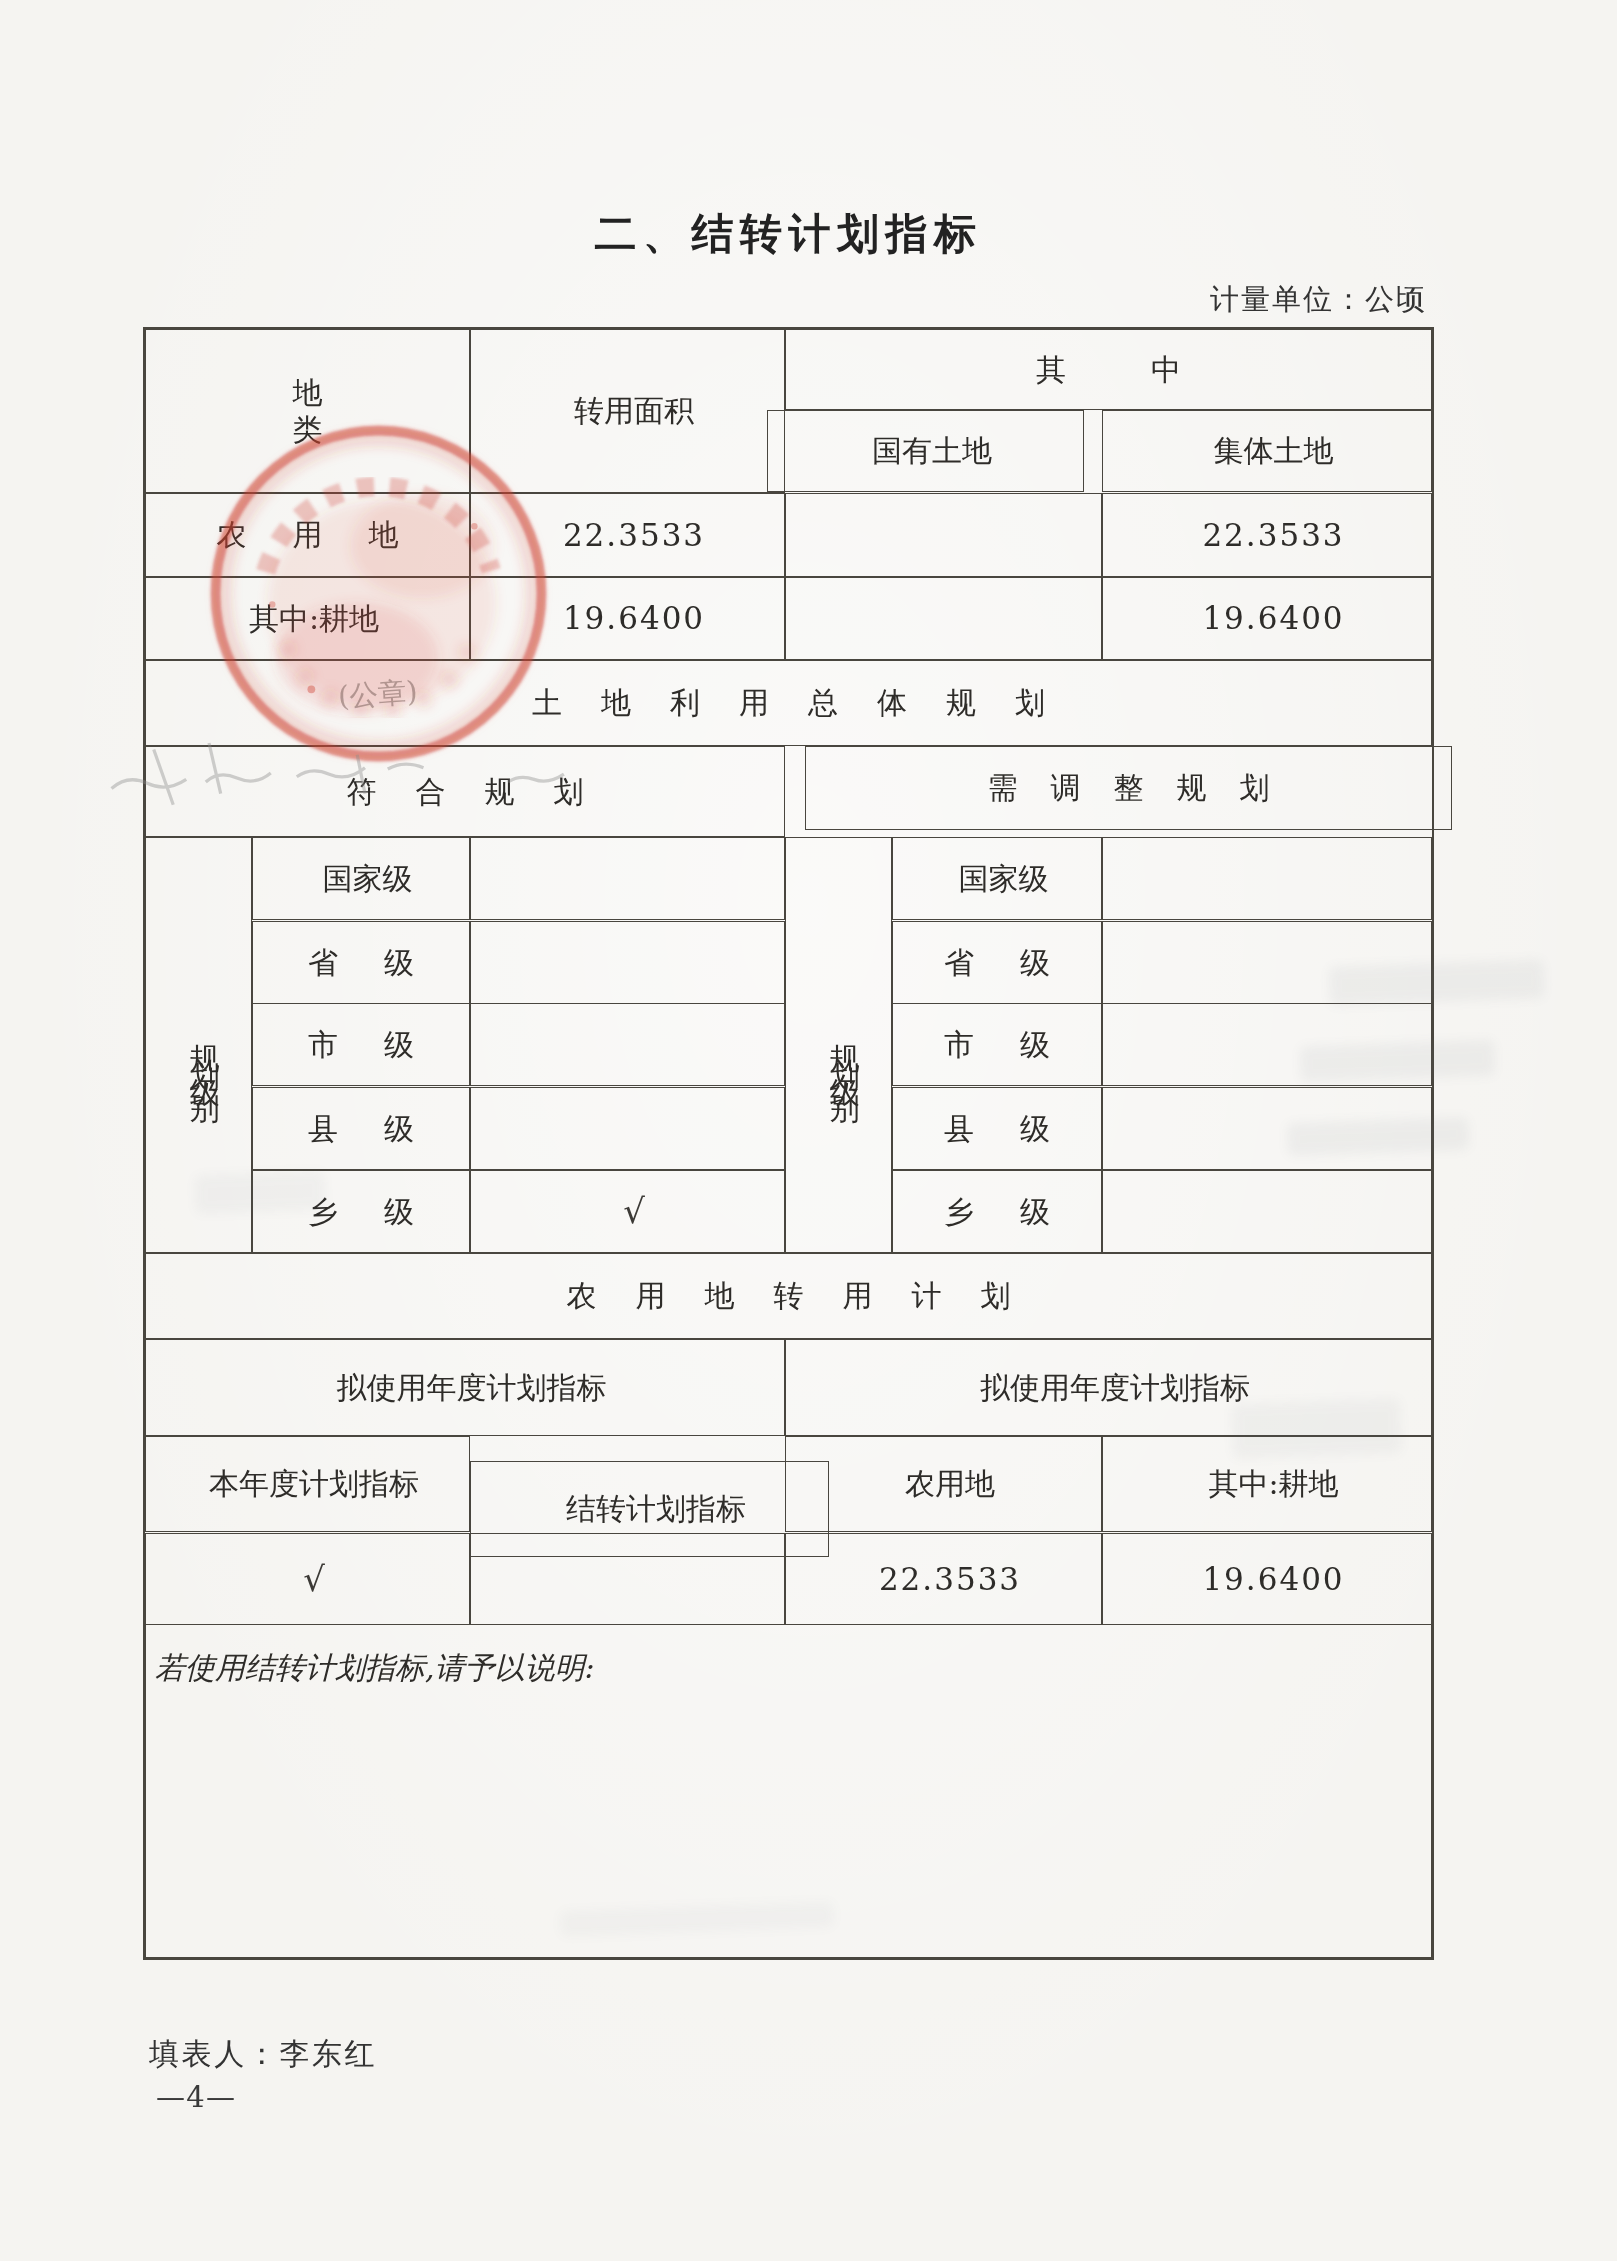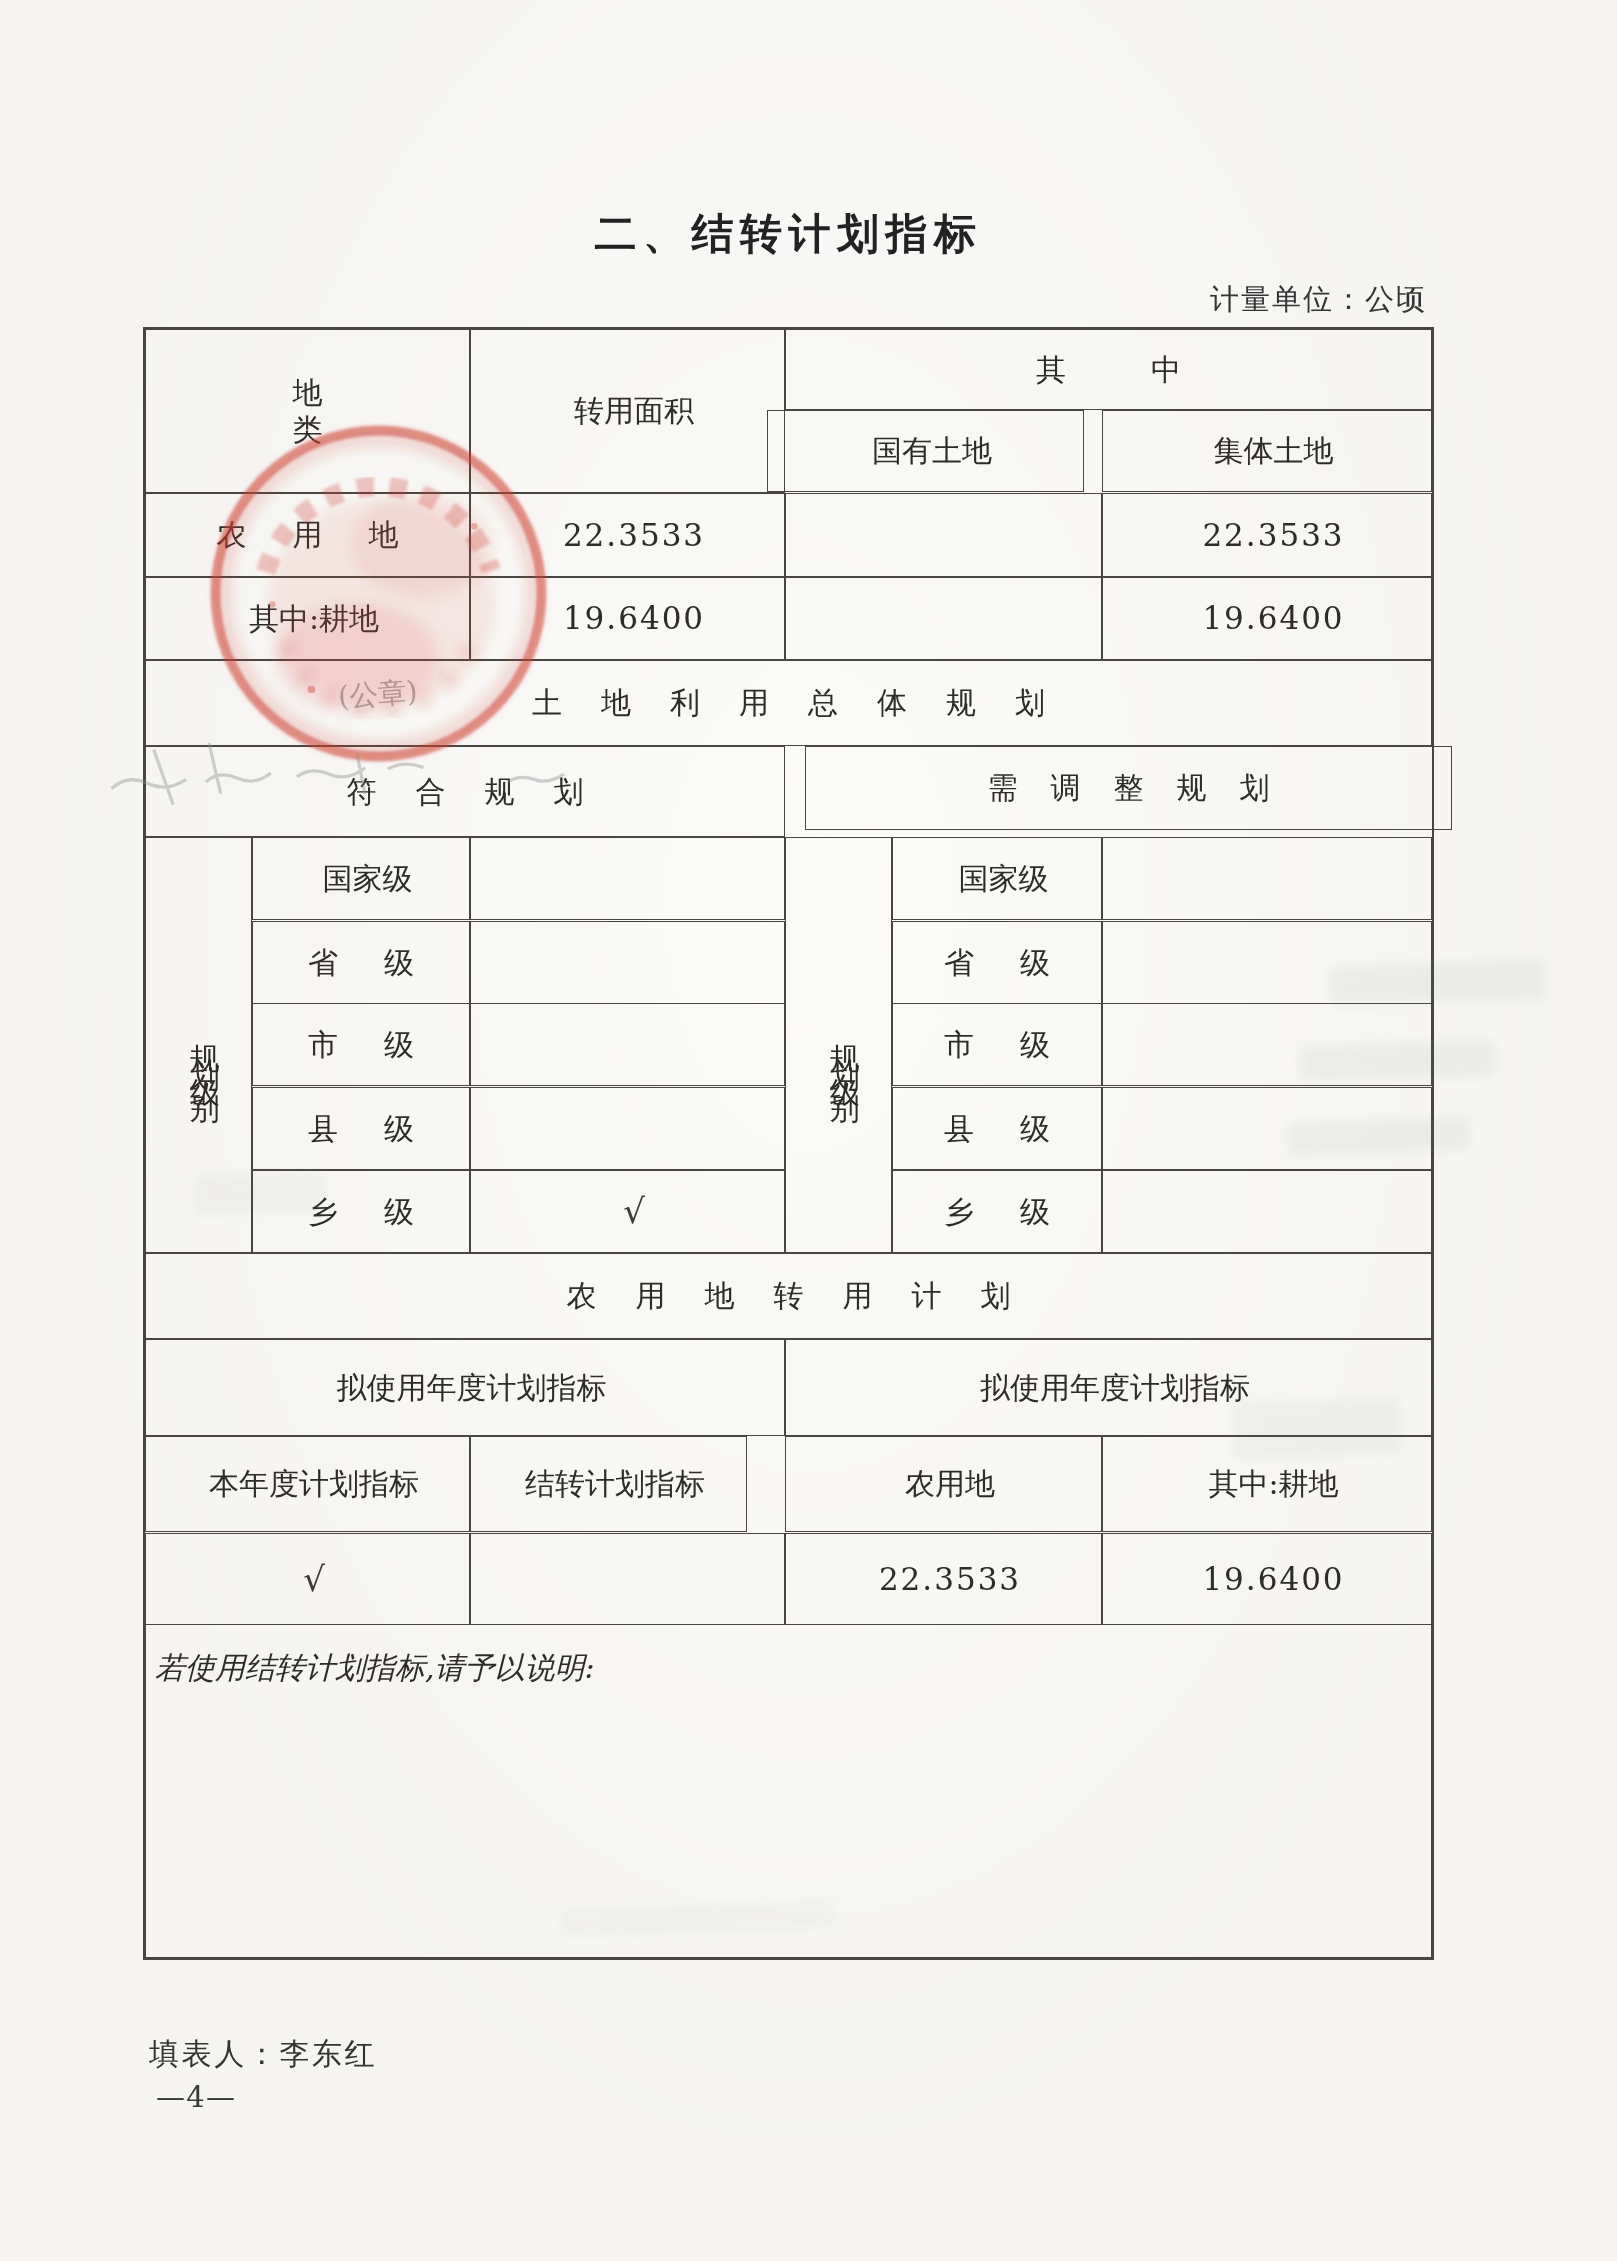--- a/index.html
+++ b/index.html
@@ -127,21 +127,21 @@
 
     <div class="c ls70" style="left:747px;top:841px;width:210px;height:83px">乡级</div>
     <div class="c" style="left:957px;top:841px;width:330px;height:83px"></div>
 
     <div class="c ls60" style="left:0;top:924px;width:1287px;height:86px">农用地转用计划</div>
 
     <div class="c" style="left:0;top:1010px;width:640px;height:97px">拟使用年度计划指标</div>
     <div class="c" style="left:640px;top:1010px;width:647px;height:97px">拟使用年度计划指标</div>
 
     <div class="c" style="left:0;top:1107px;width:325px;height:96px">本年度计划指标</div>
-    <div class="c" style="left:325px;top:1107px;width:277px;height:96px">结转计划指标</div>
+    <div class="c" style="left:325px;top:1132px;width:359px;height:96px">结转计划指标</div>
     <div class="c" style="left:640px;top:1107px;width:317px;height:96px">农用地</div>
     <div class="c" style="left:957px;top:1107px;width:330px;height:96px">其中:耕地</div>
 
     <div class="c chk" style="left:0;top:1204px;width:325px;height:92px">√</div>
     <div class="c" style="left:325px;top:1204px;width:315px;height:92px"></div>
     <div class="c num" style="left:640px;top:1204px;width:317px;height:92px">22.3533</div>
     <div class="c num" style="left:957px;top:1204px;width:330px;height:92px">19.6400</div>
 
     <div class="c note-cell" style="left:0;top:1295px;width:1287px;height:334px">若使用结转计划指标,请予以说明:</div>
   </div>

